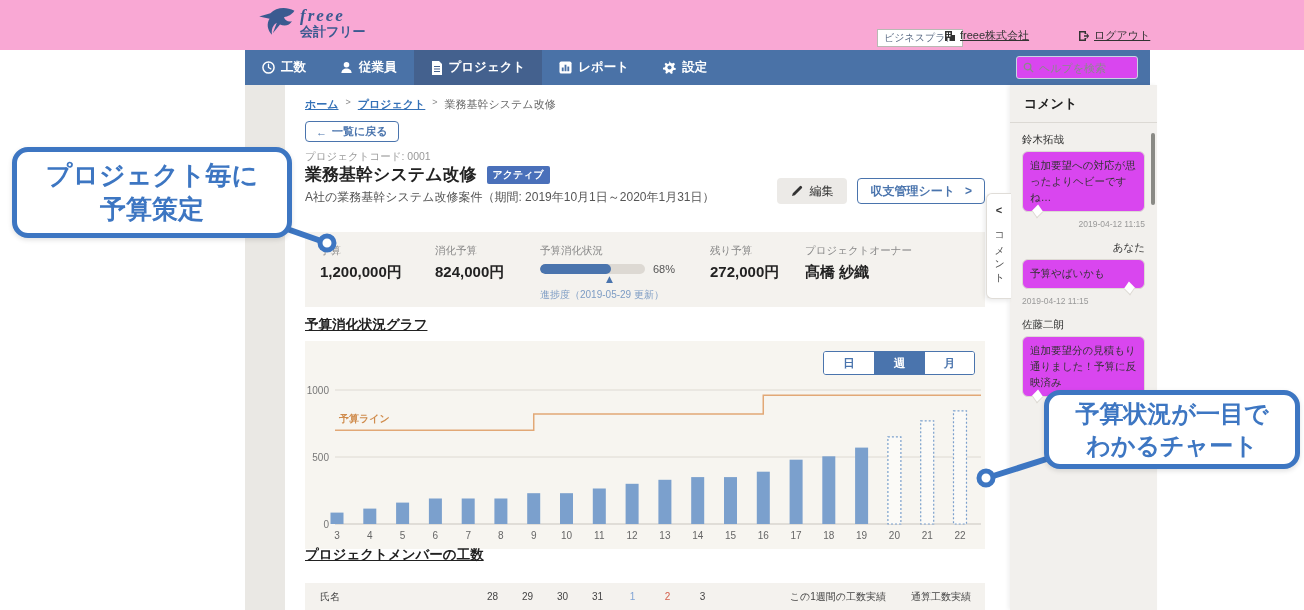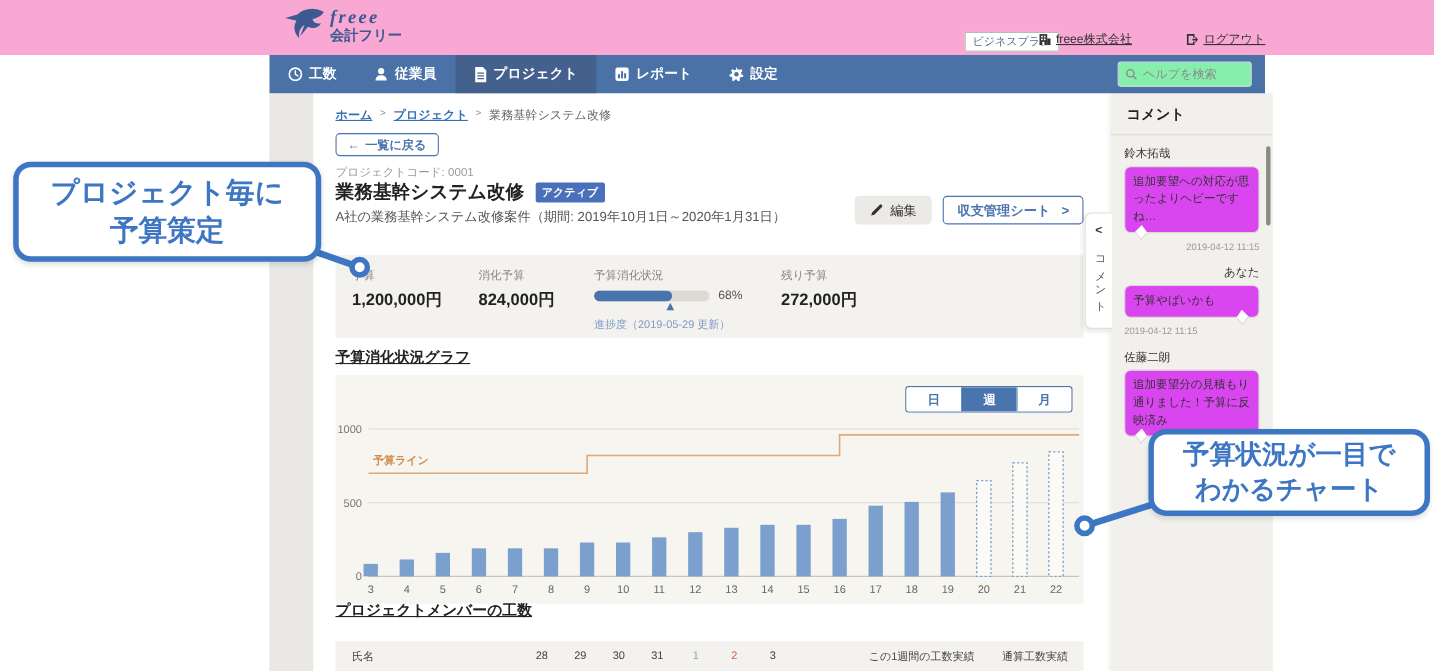--- a/index.html
+++ b/index.html
@@ -22,21 +22,21 @@
   .util-link{position:absolute;top:28px;display:flex;align-items:center;gap:4px;font-size:11px;color:#333;}
   .util-link .label{text-decoration:underline;cursor:pointer;}
   .util-company{left:944px;}
   .util-logout{left:1078px;}
 
   
   .navbar{position:absolute;left:245px;top:50px;width:905px;height:35px;background:var(--nav);display:flex;align-items:stretch;}
   .nav-item{display:flex;align-items:center;gap:6px;padding:0 17px;color:#fff;font-size:12.5px;font-weight:bold;cursor:pointer;}
   .nav-item.active{background:var(--nav-active);}
   .nav-item svg{display:block;}
-  .nav-search{position:absolute;right:12px;top:6px;width:122px;height:23px;background:#86efac;border:1px solid #c9d4e2;border-radius:3px;display:flex;align-items:center;padding:0 6px;gap:5px;}
+  .nav-search{position:absolute;right:12px;top:6px;width:122px;height:23px;background:#d946ef;border:1px solid #c9d4e2;border-radius:3px;display:flex;align-items:center;padding:0 6px;gap:5px;}
   .nav-search input{border:none;outline:none;background:transparent;width:90px;font-size:11px;color:#333;}
   .nav-search input::placeholder{color:#8a8a8a;}
 
   
   .side-strip{position:absolute;left:245px;top:85px;width:40px;height:525px;background:#eae8e4;}
   .main-card{position:absolute;left:285px;top:85px;width:725px;height:525px;background:#fff;}
 
   
   .breadcrumb{position:absolute;left:20px;top:12px;font-size:11px;display:flex;gap:7px;}
   .crumb-link{color:var(--link);text-decoration:underline;font-weight:bold;cursor:pointer;}
@@ -248,20 +248,24 @@
             <div class="progress-fill" style="width: 68%;"></div>
           </div>
           <span class="progress-percent">68%</span>
         </div>
         <div class="progress-marker">▲</div>
         <div class="progress-note">進捗度（2019-05-29 更新）</div>
       </div>
       <div class="stat-col stat-c4">
         <div class="stat-label">残り予算</div>
         <div class="stat-value">272,000円</div>
+      </div>
+      <div class="stat-col stat-c5">
+        <div class="stat-label">プロジェクトオーナー</div>
+        <div class="stat-value">髙橋 紗織</div>
       </div>
     </div>
 
     <div class="section-title chart-title">予算消化状況グラフ</div>
     <div class="chart-panel">
       <div class="range-toggle">
         <button class="range-btn">日</button>
         <button class="range-btn active">週</button>
         <button class="range-btn">月</button>
       </div>

